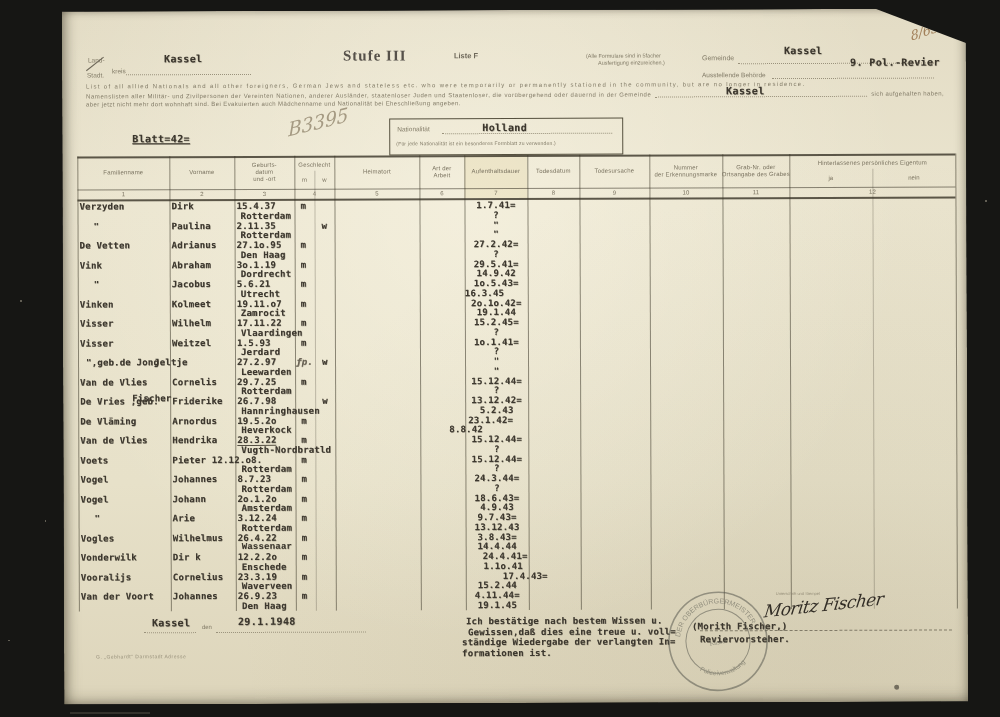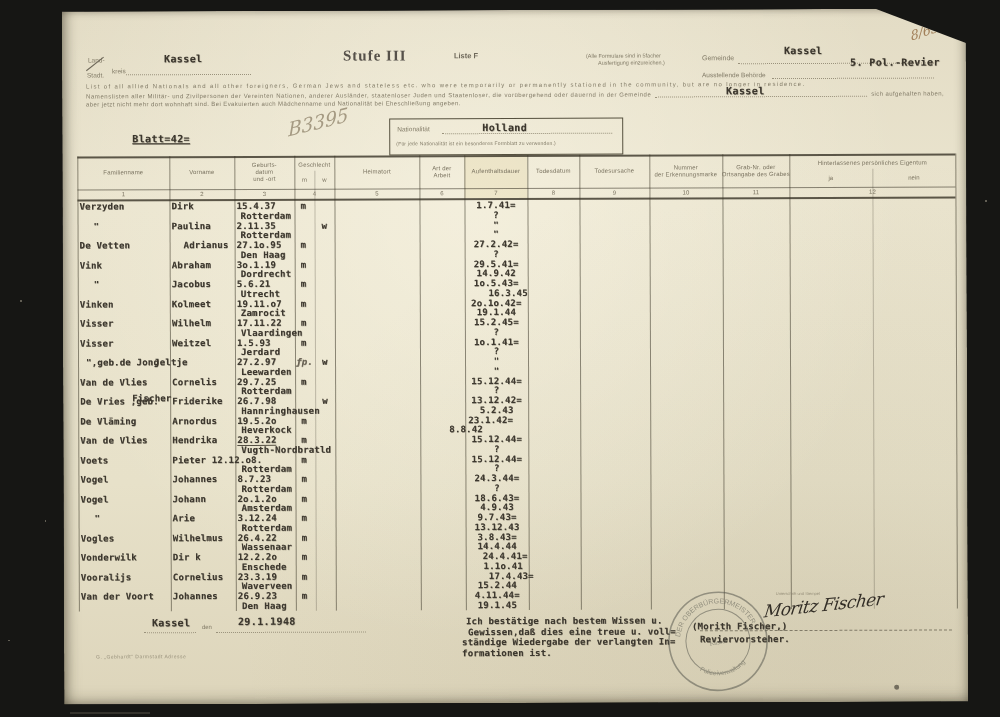--- a/index.html
+++ b/index.html
@@ -45,21 +45,21 @@
     <div class="abs dots" style="left:64px;top:55px;width:125px;height:8px;"></div>
 
     <div class="abs" style="left:281px;top:37px;font-family:'Liberation Serif',serif;font-size:15px;font-weight:600;color:#56514a;letter-spacing:1px;">Stufe III</div>
     <div class="abs printed" style="left:392px;top:41px;font-size:7.5px;font-weight:bold;color:#6e685a;">Liste F</div>
     <div class="abs printed" style="left:524px;top:43px;font-size:5.5px;">(Alle Formulare sind in 5facher</div>
     <div class="abs printed" style="left:536px;top:50px;font-size:5.5px;">Ausfertigung einzureichen.)</div>
 
     <div class="abs printed" style="left:640px;top:45px;font-size:7px;">Gemeinde</div>
     <div class="abs typed-lg" style="left:722px;top:36px;">Kassel</div>
     <div class="abs dots" style="left:676px;top:48px;width:196px;height:6px;"></div>
-    <div class="abs typed-lg" style="left:788px;top:48px;">5. Pol.-Revier</div>
+    <div class="abs typed-lg" style="left:788px;top:48px;">9. Pol.-Revier</div>
     <div class="abs printed" style="left:640px;top:62px;font-size:6.5px;">Ausstellende Behörde</div>
     <div class="abs dots" style="left:710px;top:62px;width:162px;height:7px;"></div>
     <div class="abs typed-lg" style="left:664px;top:76px;">Kassel</div>
 
     <div class="abs printed" style="left:24px;top:72px;width:858px;font-size:6px;letter-spacing:1.35px;overflow:hidden;">List of all allied Nationals and all other foreigners, German Jews and stateless etc. who were temporarily or permanently stationed in the community, but are no longer in residence.</div>
     <div class="abs" style="left:24px;top:81px;width:858px;display:flex;align-items:flex-end;">
       <span class="printed" style="font-size:6px;letter-spacing:0.55px;white-space:nowrap;">Namenslisten aller Militär- und Zivilpersonen der Vereinten Nationen, anderer Ausländer, staatenloser Juden und Staatenloser, die vorübergehend oder dauernd in der Gemeinde</span>
       <span class="dots" style="flex:1;height:6px;margin:0 4px;"></span>
       <span class="printed" style="font-size:6px;letter-spacing:0.4px;white-space:nowrap;">sich aufgehalten haben,</span>
     </div>
@@ -159,40 +159,40 @@
         <div class="typed cellline" style="left: 387px; top: 45px; width: 63px; text-align: center;">1.7.41=</div>
         <div class="typed cellline" style="left: 387px; top: 54.6px; width: 63px; text-align: center;">?</div>
         <div class="typed cellline" style="left: 16px; top: 64.5px;">"</div>
         <div class="typed cellline" style="left: 94px; top: 64.5px;">Paulina</div>
         <div class="typed cellline" style="left: 159px; top: 64.5px;">2.11.35</div>
         <div class="typed cellline" style="left: 163px; top: 74.1px;">Rotterdam</div>
         <div class="typed cellline" style="left: 244px; top: 64.5px;">w</div>
         <div class="typed cellline" style="left: 387px; top: 64.5px; width: 63px; text-align: center;">"</div>
         <div class="typed cellline" style="left: 387px; top: 74.1px; width: 63px; text-align: center;">"</div>
         <div class="typed cellline" style="left: 2px; top: 84px;">De Vetten</div>
-        <div class="typed cellline" style="left: 94px; top: 84px; margin-left: 12px;">Adrianus</div>
+        <div class="typed cellline" style="left: 94px; top: 84px;">Adrianus</div>
         <div class="typed cellline" style="left: 159px; top: 84px;">27.1o.95</div>
         <div class="typed cellline" style="left: 163px; top: 93.6px;">Den Haag</div>
         <div class="typed cellline" style="left: 223px; top: 84px;">m</div>
         <div class="typed cellline" style="left: 387px; top: 84px; width: 63px; text-align: center;">27.2.42=</div>
         <div class="typed cellline" style="left: 387px; top: 93.6px; width: 63px; text-align: center;">?</div>
         <div class="typed cellline" style="left: 2px; top: 103.5px;">Vink</div>
         <div class="typed cellline" style="left: 94px; top: 103.5px;">Abraham</div>
         <div class="typed cellline" style="left: 159px; top: 103.5px;">3o.1.19</div>
         <div class="typed cellline" style="left: 163px; top: 113.1px;">Dordrecht</div>
         <div class="typed cellline" style="left: 223px; top: 103.5px;">m</div>
         <div class="typed cellline" style="left: 387px; top: 103.5px; width: 63px; text-align: center;">29.5.41=</div>
         <div class="typed cellline" style="left: 387px; top: 113.1px; width: 63px; text-align: center;">14.9.42</div>
         <div class="typed cellline" style="left: 16px; top: 123px;">"</div>
         <div class="typed cellline" style="left: 94px; top: 123px;">Jacobus</div>
         <div class="typed cellline" style="left: 159px; top: 123px;">5.6.21</div>
         <div class="typed cellline" style="left: 163px; top: 132.6px;">Utrecht</div>
         <div class="typed cellline" style="left: 223px; top: 123px;">m</div>
         <div class="typed cellline" style="left: 387px; top: 123px; width: 63px; text-align: center;">1o.5.43=</div>
-        <div class="typed cellline" style="left: 387px; top: 132.6px; width: 63px; text-align: right;">16.3.45</div>
+        <div class="typed cellline" style="left: 387px; top: 132.6px; width: 63px; text-align: left;">16.3.45</div>
         <div class="typed cellline" style="left: 2px; top: 142.5px;">Vinken</div>
         <div class="typed cellline" style="left: 94px; top: 142.5px; text-align: right;">Kolmeet</div>
         <div class="typed cellline" style="left: 159px; top: 142.5px;">19.11.o7</div>
         <div class="typed cellline" style="left: 163px; top: 152.1px;">Zamrocit</div>
         <div class="typed cellline" style="left: 223px; top: 142.5px;">m</div>
         <div class="typed cellline" style="left: 387px; top: 142.5px; width: 63px; text-align: center;">2o.1o.42=</div>
         <div class="typed cellline" style="left: 387px; top: 152.1px; width: 63px; text-align: center;">19.1.44</div>
         <div class="typed cellline" style="left: 2px; top: 162px;">Visser</div>
         <div class="typed cellline" style="left: 94px; top: 162px;">Wilhelm</div>
         <div class="typed cellline" style="left: 159px; top: 162px;">17.11.22</div>
@@ -267,37 +267,37 @@
         <div class="typed cellline" style="left: 16px; top: 357px;">"</div>
         <div class="typed cellline" style="left: 94px; top: 357px;">Arie</div>
         <div class="typed cellline" style="left: 159px; top: 357px;">3.12.24</div>
         <div class="typed cellline" style="left: 163px; top: 366.6px;">Rotterdam</div>
         <div class="typed cellline" style="left: 223px; top: 357px;">m</div>
         <div class="typed cellline" style="left: 387px; top: 357px; width: 63px; text-align: center;">9.7.43=</div>
         <div class="typed cellline" style="left: 387px; top: 366.6px; width: 63px; text-align: center;">13.12.43</div>
         <div class="typed cellline" style="left: 2px; top: 376.5px;">Vogles</div>
         <div class="typed cellline" style="left: 94px; top: 376.5px;">Wilhelmus</div>
         <div class="typed cellline" style="left: 159px; top: 376.5px;">26.4.22</div>
-        <div class="typed cellline" style="left: 163px; top: 386.1px;">Wassenaar</div>
+        <div class="typed cellline" style="left: 163px; top: 386.1px; font-family: Liberation Mono, monospace;">Wassenaar</div>
         <div class="typed cellline" style="left: 223px; top: 376.5px;">m</div>
         <div class="typed cellline" style="left: 387px; top: 376.5px; width: 63px; text-align: center;">3.8.43=</div>
         <div class="typed cellline" style="left: 387px; top: 386.1px; width: 63px; text-align: center;">14.4.44</div>
         <div class="typed cellline" style="left: 2px; top: 396px;">Vonderwilk</div>
         <div class="typed cellline" style="left: 94px; top: 396px;">Dir k</div>
         <div class="typed cellline" style="left: 159px; top: 396px;">12.2.2o</div>
         <div class="typed cellline" style="left: 163px; top: 405.6px;">Enschede</div>
         <div class="typed cellline" style="left: 223px; top: 396px;">m</div>
         <div class="typed cellline" style="left: 395px; top: 396px; width: 63px; text-align: center;">24.4.41=</div>
         <div class="typed cellline" style="left: 393px; top: 405.6px; width: 63px; text-align: center;">1.1o.41</div>
         <div class="typed cellline" style="left: 2px; top: 415.5px;">Vooralijs</div>
         <div class="typed cellline" style="left: 94px; top: 415.5px;">Cornelius</div>
         <div class="typed cellline" style="left: 159px; top: 415.5px;">23.3.19</div>
         <div class="typed cellline" style="left: 163px; top: 425.1px;">Waverveen</div>
         <div class="typed cellline" style="left: 223px; top: 415.5px;">m</div>
-        <div class="typed cellline" style="left: 401px; top: 415.5px; width: 63px; text-align: center;">17.4.43=</div>
+        <div class="typed cellline" style="left: 387px; top: 415.5px; width: 63px; text-align: center; padding-left: 28px;">17.4.43=</div>
         <div class="typed cellline" style="left: 387px; top: 425.1px; width: 63px; text-align: center;">15.2.44</div>
         <div class="typed cellline" style="left: 2px; top: 435px;">Van der Voort</div>
         <div class="typed cellline" style="left: 94px; top: 435px;">Johannes</div>
         <div class="typed cellline" style="left: 159px; top: 435px;">26.9.23</div>
         <div class="typed cellline" style="left: 163px; top: 444.6px;">Den Haag</div>
         <div class="typed cellline" style="left: 223px; top: 435px;">m</div>
         <div class="typed cellline" style="left: 387px; top: 435px; width: 63px; text-align: center;">4.11.44=</div>
         <div class="typed cellline" style="left: 387px; top: 444.6px; width: 63px; text-align: center;">19.1.45</div>
       </div>
 

